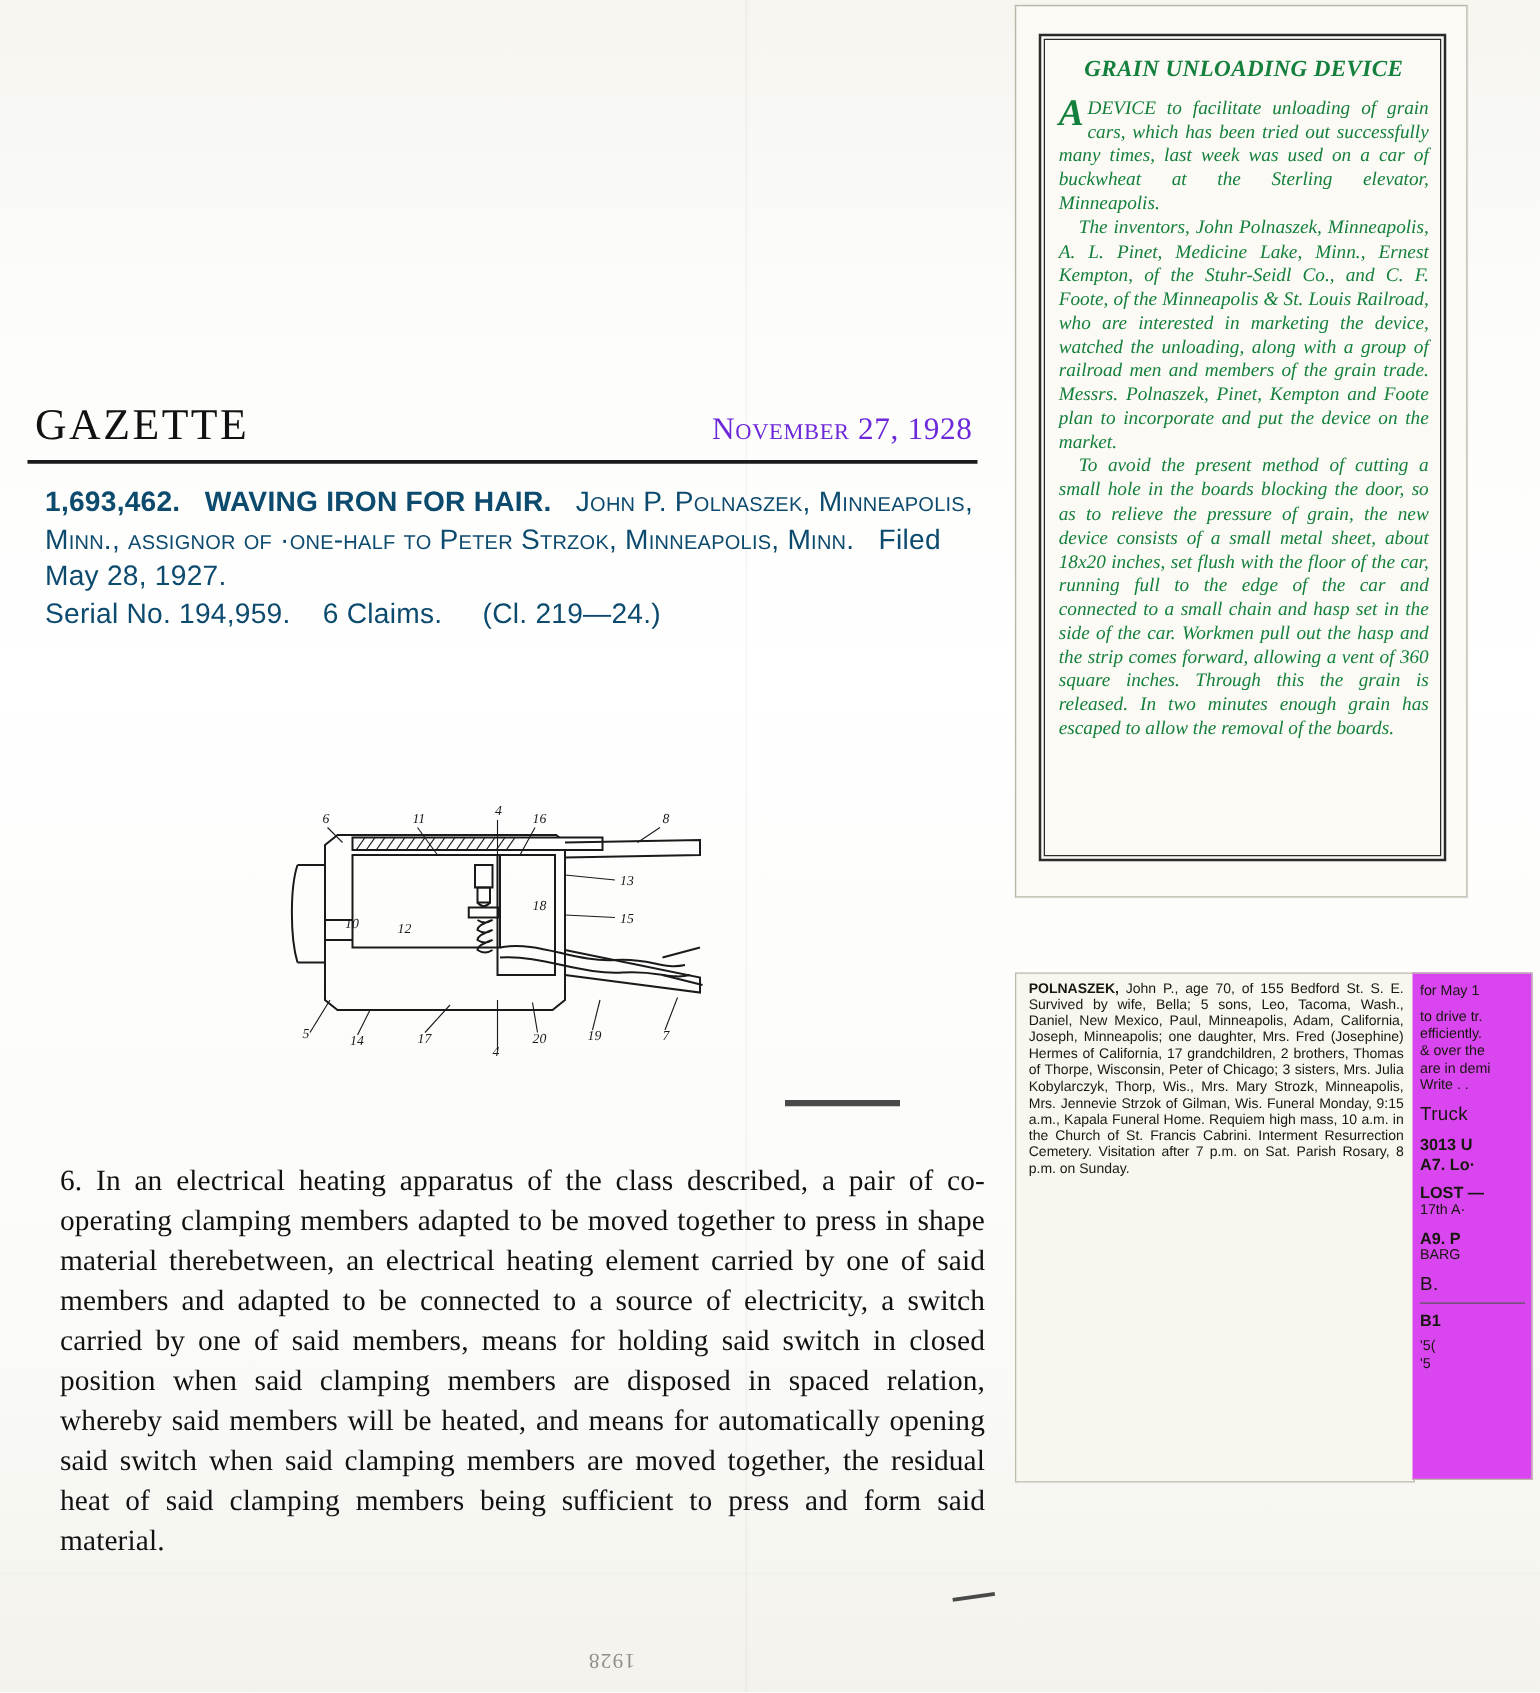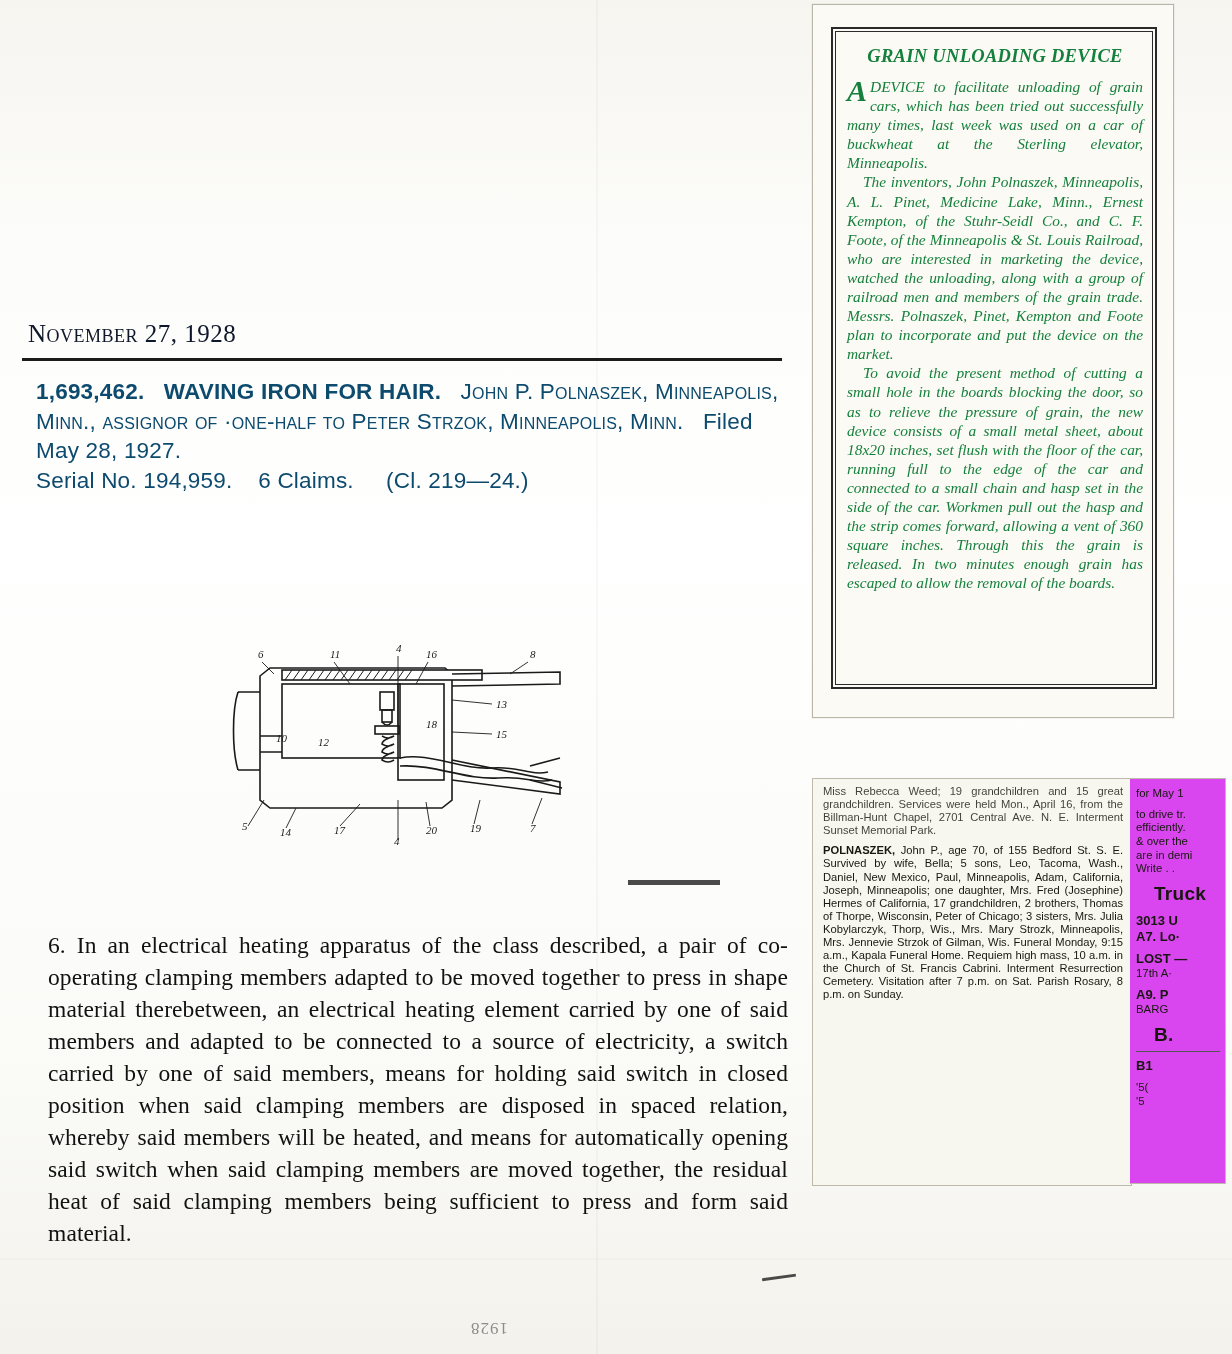--- a/index.html
+++ b/index.html
@@ -34,21 +34,21 @@
     padding:0 4px 6px 6px;
   }
   .gazette-title{
     font-family:"Liberation Serif", serif;
     font-size:35px;letter-spacing:2px;
     color:#111;
   }
   .gazette-date{
     font-family:"Liberation Serif", serif;
     font-size:25px;letter-spacing:0.5px;
-    color:#0f172a;
+    color:#6d28d9;
     font-variant:small-caps;
     padding-bottom:2px;
   }
   .rule{
     height:3px;background:#1b1b1b;margin:2px 0 16px 0;
     width:100%;
   }
   .patent-entry{
     font-family:Liberation Sans, sans-serif;
     font-size:22.5px;
@@ -153,21 +153,21 @@
     left:1130px;top:778px;width:96px;height:406px;
     background:#d946ef;
     border:1px solid #bdbaac;border-left:none;
     font-family:"Liberation Sans", sans-serif;
     font-size:11.4px;
     line-height:1.2;
     color:#17170f;
     padding:8px 5px 0 6px;
     box-sizing:border-box;
   }
-  .clip-ads .big{font-weight:bold;font-size:19px;letter-spacing:.3px;margin-left:18px;}
+  .clip-ads .big{font-weight:normal;font-size:15px;letter-spacing:.3px;}
   .clip-ads .mid{font-weight:bold;font-size:13px;}
   .clip-ads .row{margin-bottom:7px;}
   .clip-ads .rule{height:1px;background:#555;margin:5px 0 6px 0;}
 
   .smudge{
     position:absolute;background:#2a2a2a;opacity:.85;
   }
   .bottom-scrawl{
     position:absolute;left:470px;top:1318px;
     font-family:"Liberation Serif", serif;
@@ -179,20 +179,21 @@
 </head>
 <body>
 
 <div class="scan-bg"></div>
 
 <div class="fold v" style="left:596px;opacity:.5"></div>
 <div class="fold h" style="top:1258px;opacity:.35"></div>
 
 <div class="gazette">
   <div class="gazette-head">
+    <div class="gazette-title">GAZETTE</div>
     <div class="gazette-date">November 27, 1928</div>
   </div>
   <div class="rule"></div>
   <div class="patent-entry">
     <span class="bold">1,693,462.</span>
     &nbsp;
     <span class="bold">WAVING IRON FOR HAIR.</span>
     &nbsp;
     <span class="sc">John P. Polnaszek, Minneapolis, Minn., assignor of ·one-half to Peter Strzok, Minneapolis, Minn.</span>
     &nbsp;
@@ -299,21 +300,20 @@
     <div class="grain-title">GRAIN UNLOADING DEVICE</div>
     <p class="first"><span class="dropcap">A</span><span>DEVICE to facilitate unloading of grain cars, which has been tried out successfully many times, last week was used on a car of buckwheat at the Sterling elevator, Minneapolis.</span></p>
     <p>The inventors, John Polnaszek, Minneapolis, A. L. Pinet, Medicine Lake, Minn., Ernest Kempton, of the Stuhr-Seidl Co., and C. F. Foote, of the Minneapolis &amp; St. Louis Railroad, who are interested in marketing the device, watched the unloading, along with a group of railroad men and members of the grain trade. Messrs. Polnaszek, Pinet, Kempton and Foote plan to incorporate and put the device on the market.</p>
     <p>To avoid the present method of cutting a small hole in the boards blocking the door, so as to relieve the pressure of grain, the new device consists of a small metal sheet, about 18x20 inches, set flush with the floor of the car, running full to the edge of the car and connected to a small chain and hasp set in the side of the car. Workmen pull out the hasp and the strip comes forward, allowing a vent of 360 square inches. Through this the grain is released. In two minutes enough grain has escaped to allow the removal of the boards.</p>
   </div>
 </div>
 
 <div class="clip-obit">
   <div class="obit-cols">
     <div class="obit-col">
-      <p class="obit-top">Miss Rebecca Weed; 19 grandchildren and 15 great grandchildren. Services were held Mon., April 16, from the Billman-Hunt Chapel, 2701 Central Ave. N. E. Interment Sunset Memorial Park.</p>
       <p><span class="nm">POLNASZEK,</span><span> John P., age 70, of 155 Bedford St. S. E. Survived by wife, Bella; 5 sons, Leo, Tacoma, Wash., Daniel, New Mexico, Paul, Minneapolis, Adam, California, Joseph, Minneapolis; one daughter, Mrs. Fred (Josephine) Hermes of California, 17 grandchildren, 2 brothers, Thomas of Thorpe, Wisconsin, Peter of Chicago; 3 sisters, Mrs. Julia Kobylarczyk, Thorp, Wis., Mrs. Mary Strozk, Minneapolis, Mrs. Jennevie Strzok of Gilman, Wis. Funeral Monday, 9:15 a.m., Kapala Funeral Home. Requiem high mass, 10 a.m. in the Church of St. Francis Cabrini. Interment Resurrection Cemetery. Visitation after 7 p.m. on Sat. Parish Rosary, 8 p.m. on Sunday.</span></p>
     </div>
   </div>
 </div>
 
 <div class="clip-ads">
   <div class="row">for May 1</div>
   <div>to drive tr.</div>
   <div>efficiently.</div>
   <div>&amp; over the</div>

